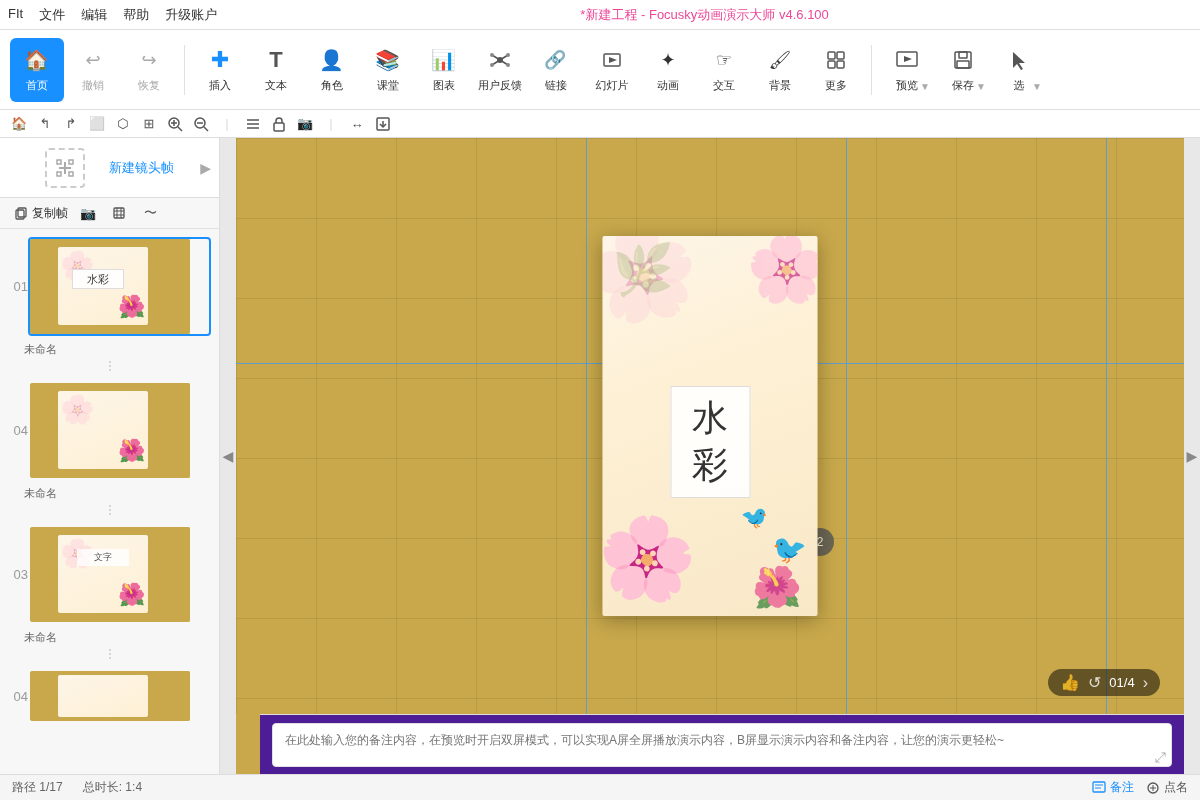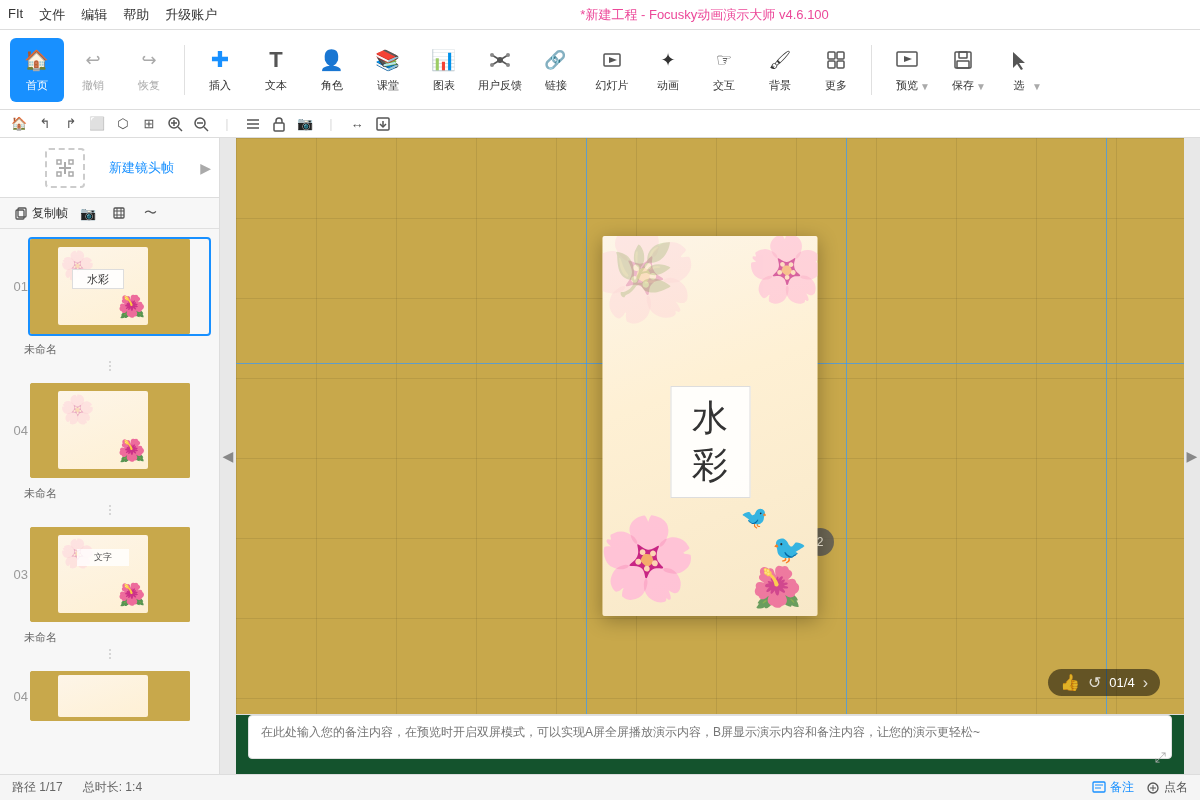--- a/index.html
+++ b/index.html
@@ -340,26 +340,27 @@
     }
     .counter-arrow {
       cursor: pointer;
       font-size: 16px;
       opacity: 0.8;
     }
 
     
     #notes-area {
       height: 60px;
-      background: #14532d;
+      background: #4c1d95;
       border-top: 1px solid #ddd;
       display: flex;
-      align-items: flex-start;
+      align-items: center;
       padding: 0 12px;
       position: relative;
+      margin-left: 24px;
     }
     #notes-input {
       width: 100%;
       height: 44px;
       border: 1px solid #e0e0e0;
       border-radius: 4px;
       padding: 8px 12px;
       font-size: 12px;
       color: #aaa;
       resize: none;

